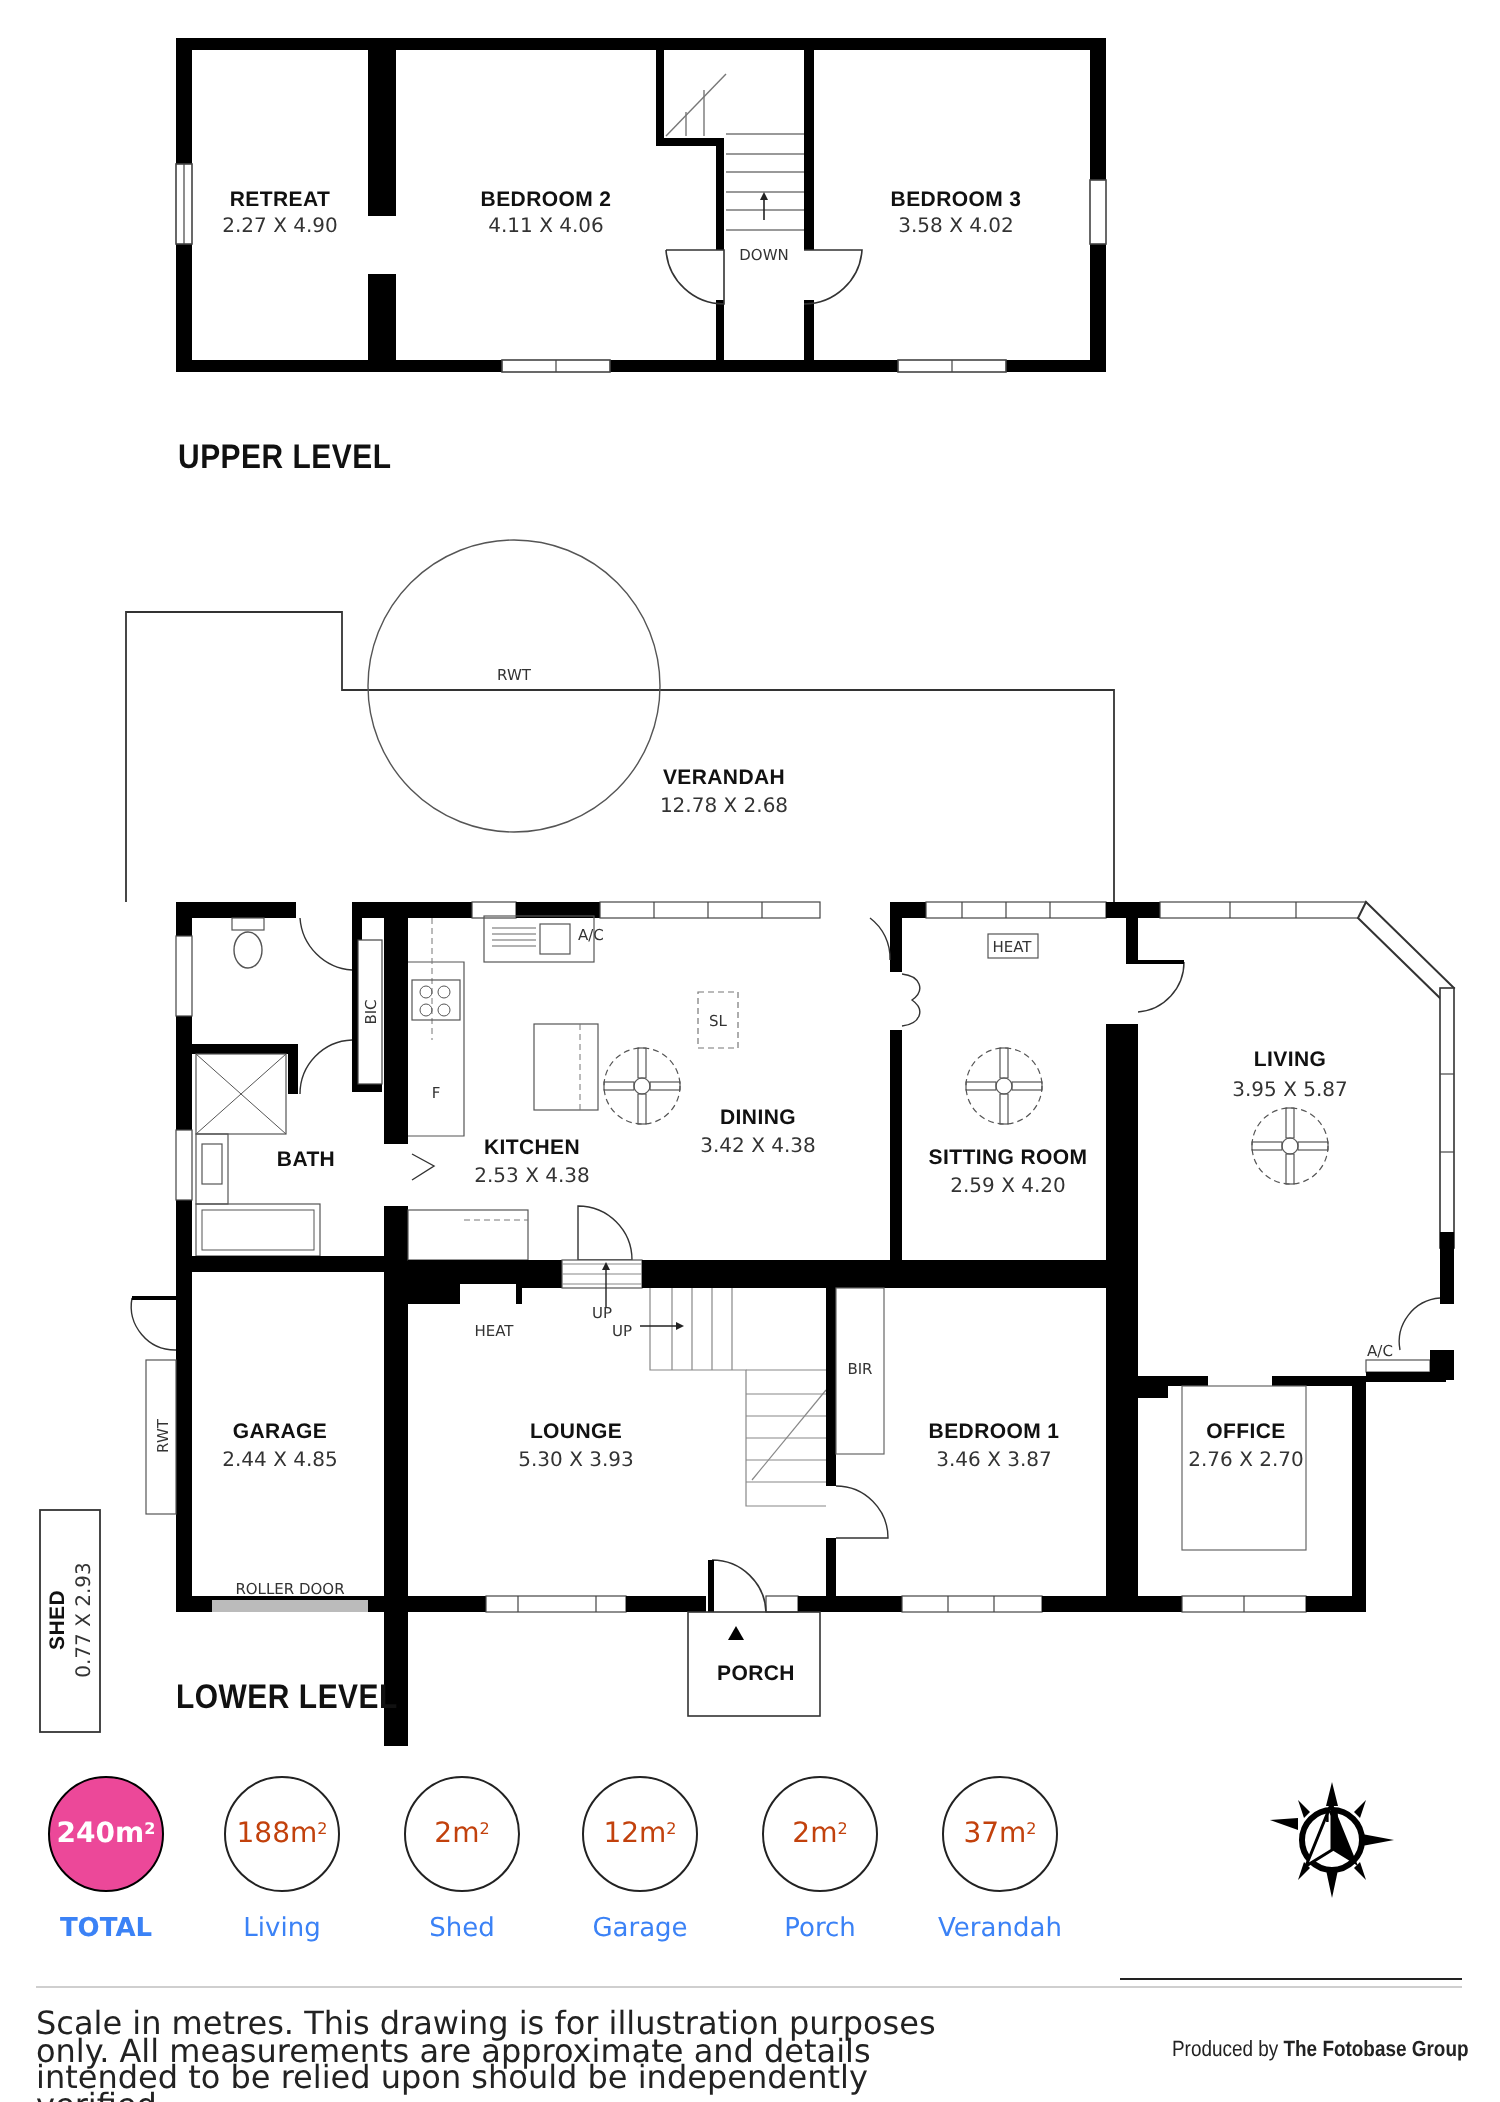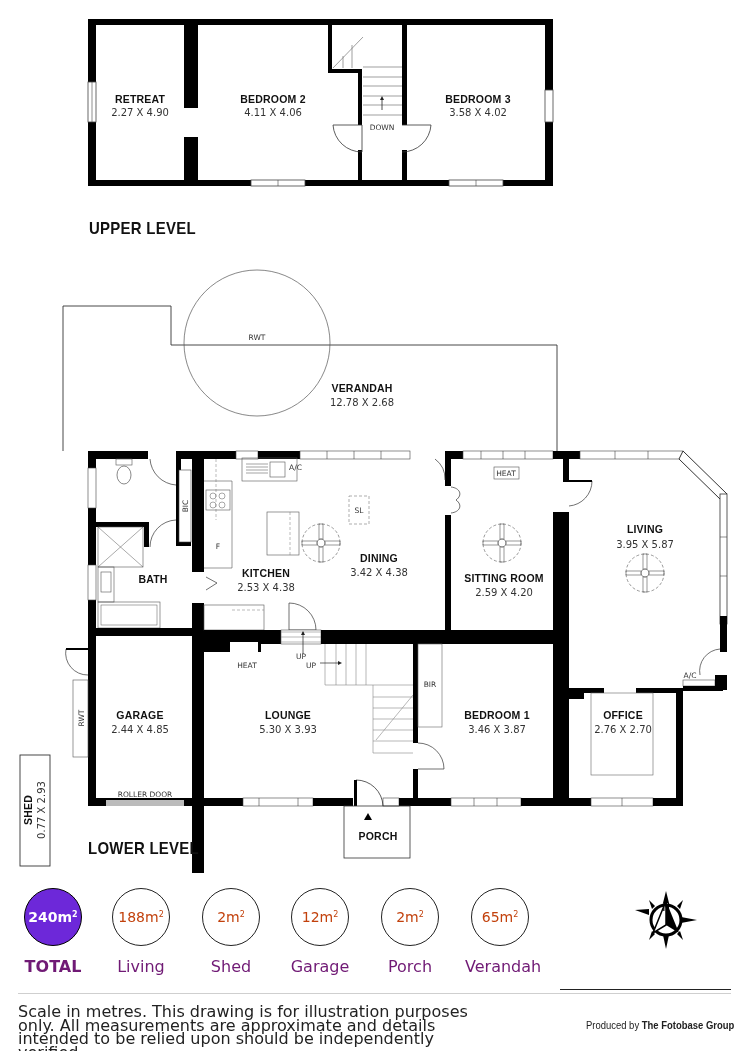--- a/index.html
+++ b/index.html
@@ -5,23 +5,23 @@
   html, body { margin:0; padding:0; background:#fff; }
   body { width:750px; height:1051px; position:relative; overflow:hidden; font-family:"Liberation Sans", sans-serif; color:#111; }
   #plan { position:absolute; left:0; top:0; }
   .room-name { font-family:"Liberation Sans", sans-serif; font-weight:bold; font-size:10.5px; letter-spacing:0.2px; fill:#111; }
   .room-dim { font-family:"DejaVu Sans", sans-serif; font-size:10px; fill:#333; }
   .small-label { font-family:"DejaVu Sans", sans-serif; font-size:7.5px; fill:#333; }
   .level-title { position:absolute; font-family:"Liberation Sans", sans-serif; font-weight:bold; font-size:17px; letter-spacing:0.3px; transform:scaleX(0.88); transform-origin:left top; }
   .areas { position:absolute; left:18px; top:888px; width:540px; height:90px; }
   .area-item { position:absolute; top:0; width:70px; text-align:center; }
   .circle { width:58px; height:58px; border-radius:50%; border:1.3px solid #222; margin:0 auto; display:flex; align-items:center; justify-content:center; font-family:"DejaVu Sans", sans-serif; font-size:14px; color:#c2410c; box-sizing:border-box; }
-  .circle.total { background:#6d28d9; color:#fff; border-color:#000; font-weight:bold; }
+  .circle.total { background:#ec4899; color:#fff; border-color:#000; font-weight:bold; }
   .circle sup { font-size:8px; vertical-align:top; position:relative; top:-3px; }
-  .area-label { margin-top:11px; font-family:"DejaVu Sans", sans-serif; font-size:16px; color:#701a75; }
+  .area-label { margin-top:11px; font-family:"DejaVu Sans", sans-serif; font-size:13px; color:#3b82f6; }
   .area-label.total { font-weight:bold; }
   .footer-line { position:absolute; left:18px; top:993px; width:713px; height:1px; background:#cfcfcf; }
   .footer-line-right { position:absolute; left:560px; top:989px; width:171px; height:1px; background:#222; }
   .disclaimer { position:absolute; left:18px; top:1005px; width:470px; font-family:"DejaVu Sans", sans-serif; font-size:16px; line-height:13.5px; color:#222; }
   .credit { position:absolute; left:586px; top:1019px; font-family:"Liberation Sans", sans-serif; font-size:11px; color:#222; transform:scaleX(0.86); transform-origin:left top; white-space:nowrap; }
   .credit b { font-weight:bold; }
   .compass { position:absolute; left:633px; top:887px; width:66px; height:66px; }
 </style>
 </head>
 <body>
@@ -355,21 +355,21 @@
   </div>
   <div class="area-item" style="left:357px;">
     <div class="circle">
         <span>2m</span>
         <sup>2</sup>
       </div>
     <div class="area-label">Porch</div>
   </div>
   <div class="area-item" style="left:447px;">
     <div class="circle">
-        <span>65m</span>
+        <span>37m</span>
         <sup>2</sup>
       </div>
     <div class="area-label">Verandah</div>
   </div>
 </div>
 
 <svg class="compass" viewBox="0 0 66 66">
   <g fill="#000">
     <polygon points="33,4 30,16 36,16"></polygon>
     <polygon points="33,62 30,48 36,48"></polygon>

